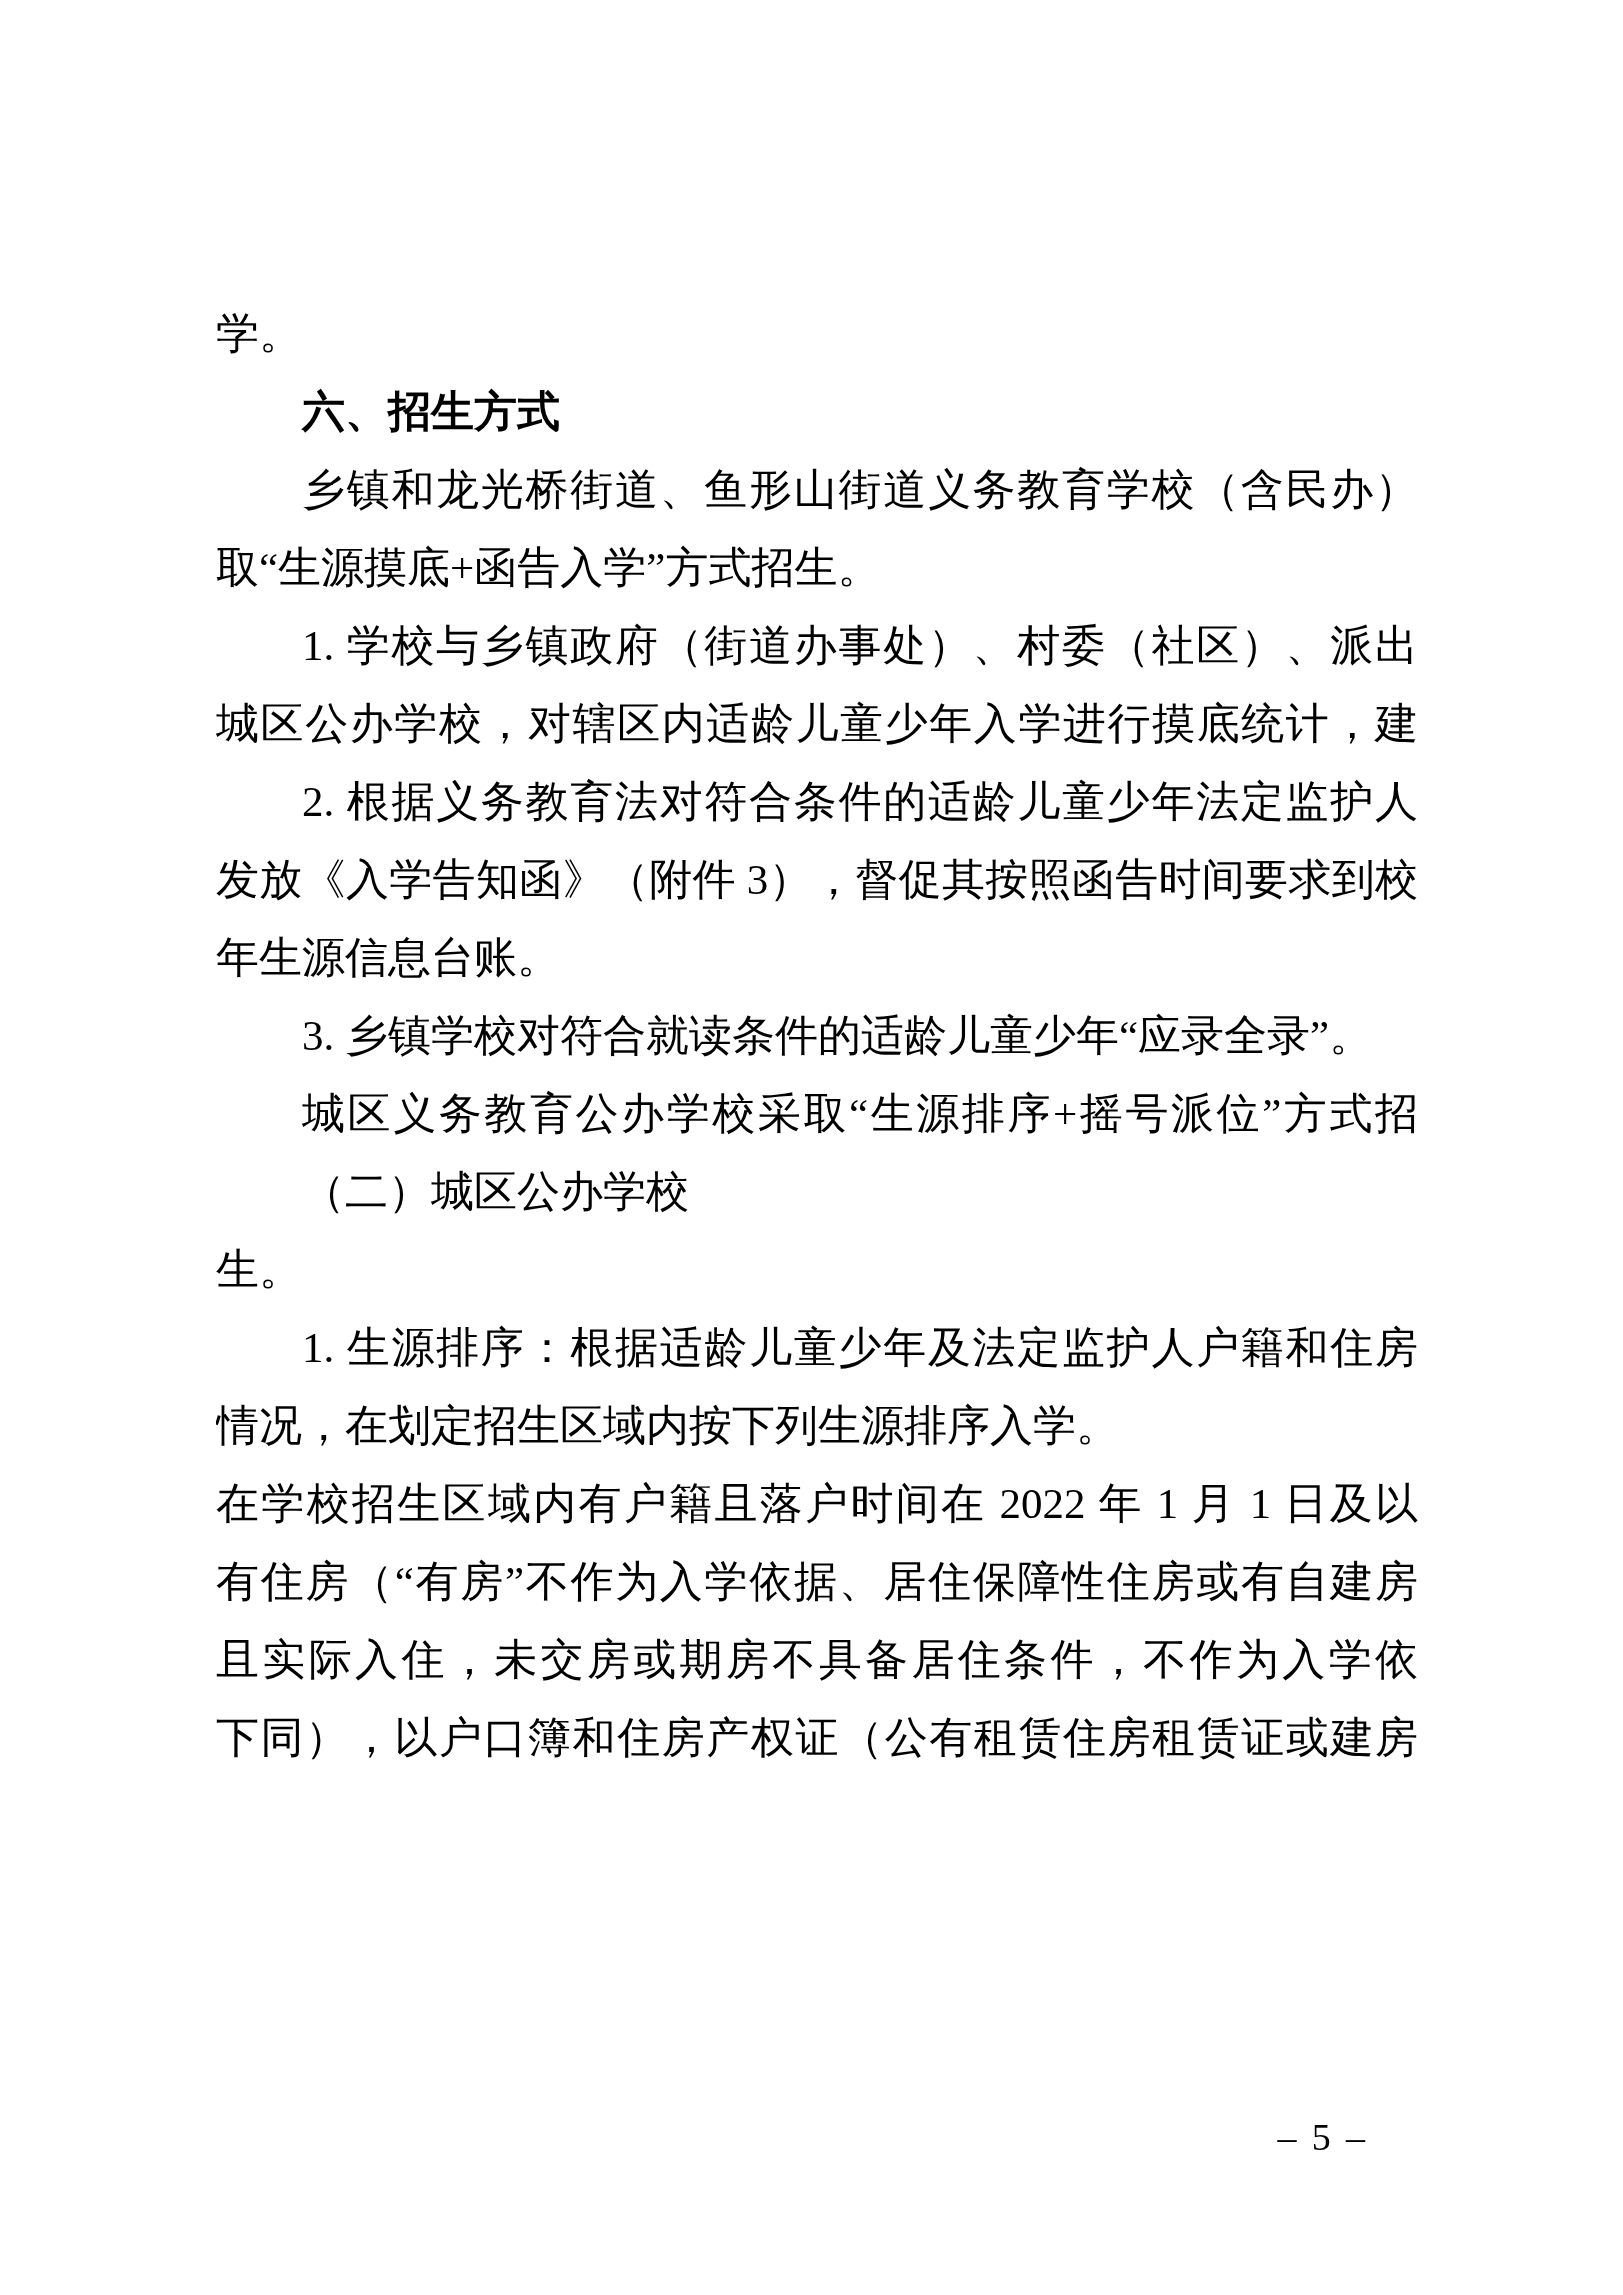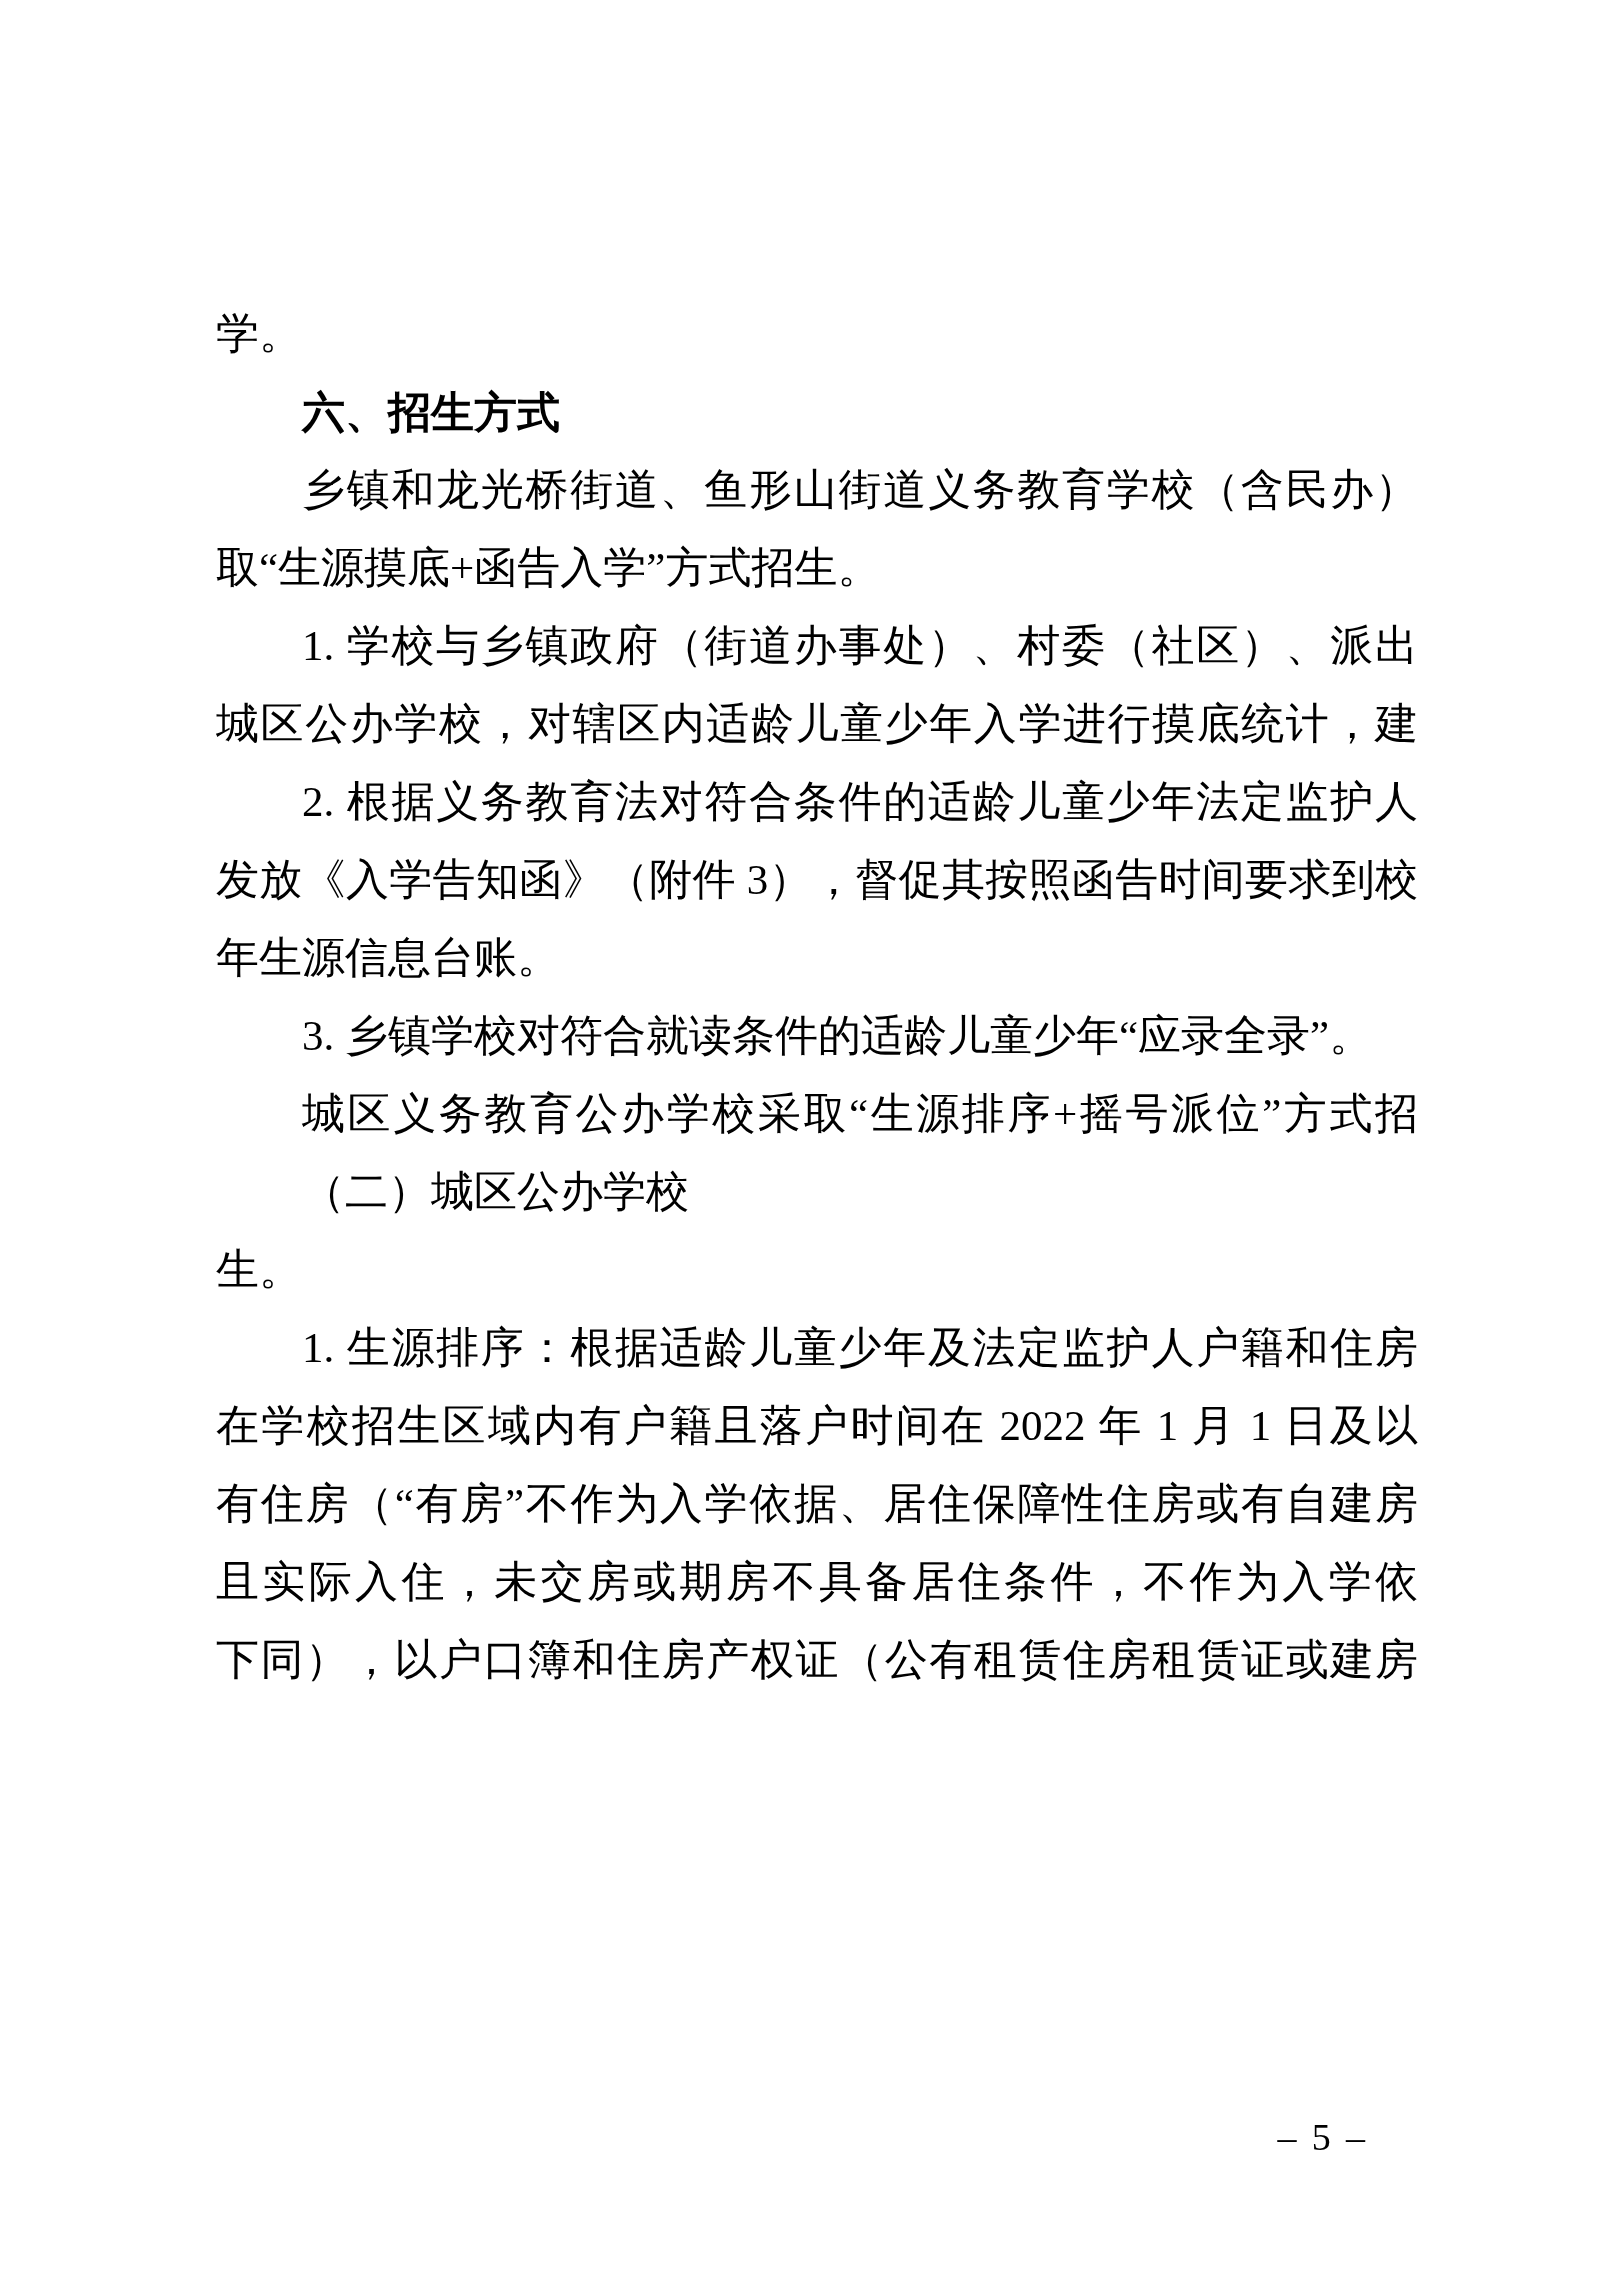--- a/index.html
+++ b/index.html
@@ -33,21 +33,21 @@
   .indent {
     text-indent: 86px; 
   }
   .just {
     text-align: justify;
     text-align-last: justify;
     text-justify: inter-character;
   }
   
   .hei {
-    font-family: Liberation Sans, sans-serif;
+    font-family: Liberation Serif, serif;
     font-weight: 700;
   }
   
   .kai {
     font-weight: 400;
   }
   .page-number {
     position: absolute;
     top: 2098px;
     right: 255px;
@@ -70,20 +70,21 @@
     <div class="line indent just">1. 学校与乡镇政府（街道办事处）、村委（社区）、派出所、</div>
     <div class="line just">城区公办学校，对辖区内适龄儿童少年入学进行摸底统计，建立</div>
     <div class="line indent just">2. 根据义务教育法对符合条件的适龄儿童少年法定监护人</div>
     <div class="line just">发放《入学告知函》（附件 3），督促其按照函告时间要求到校</div>
     <div class="line">年生源信息台账。</div>
     <div class="line indent">3. 乡镇学校对符合就读条件的适龄儿童少年“应录全录”。</div>
     <div class="line indent just">城区义务教育公办学校采取“生源排序+摇号派位”方式招</div>
     <div class="line indent kai">（二）城区公办学校</div>
     <div class="line">生。</div>
     <div class="line indent just">1. 生源排序：根据适龄儿童少年及法定监护人户籍和住房等</div>
+    <div class="line">情况，在划定招生区域内按下列生源排序入学。</div>
     <div class="line just">在学校招生区域内有户籍且落户时间在 2022 年 1 月 1 日及以前，</div>
     <div class="line just">有住房（“有房”不作为入学依据、居住保障性住房或有自建房</div>
     <div class="line just">且实际入住，未交房或期房不具备居住条件，不作为入学依据，</div>
     <div class="line just">下同），以户口簿和住房产权证（公有租赁住房租赁证或建房许</div>
   </main>
 
   <footer class="page-number">– 5 –</footer>
 </div>
 
 

